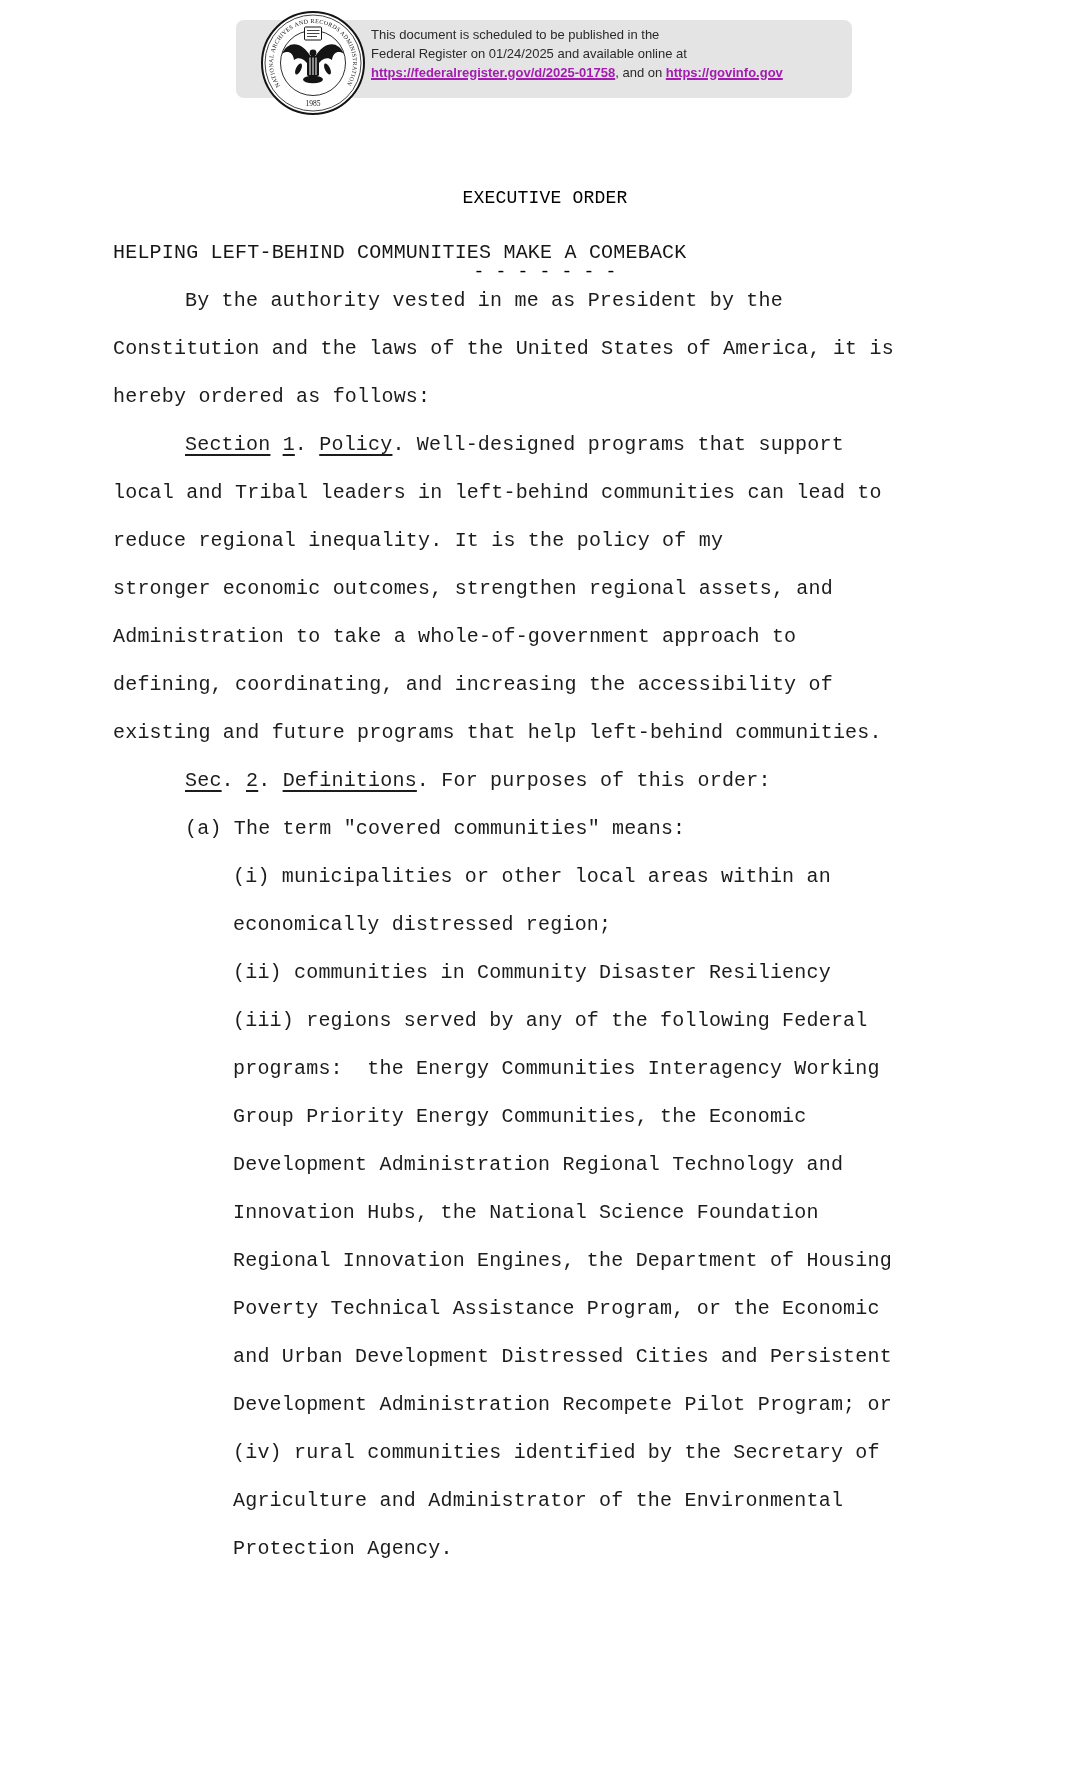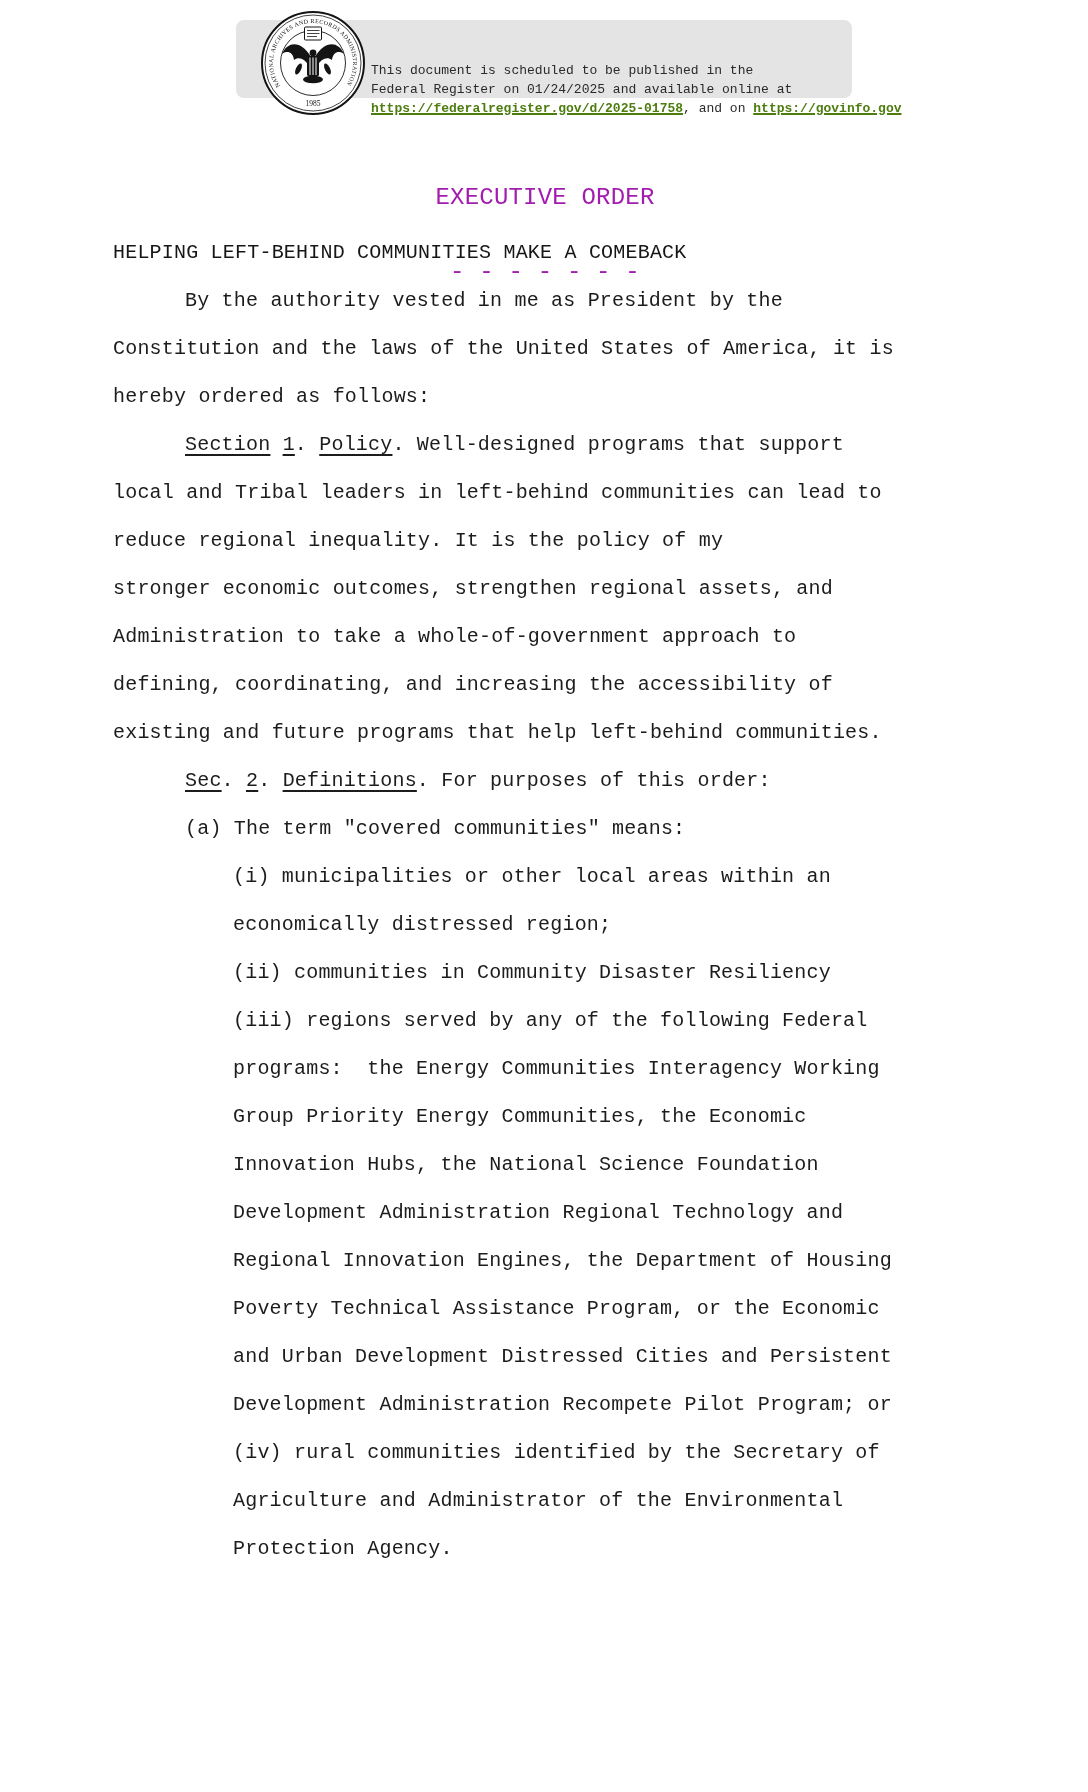--- a/index.html
+++ b/index.html
@@ -7,30 +7,30 @@
     position:relative;width:1088px;height:1792px;background:#fff;overflow:hidden;
     font-family:"Liberation Mono","DejaVu Sans Mono",monospace;color:#1c1c1c;
   }
   
   .banner{
     position:absolute;left:236px;top:20px;width:616px;height:78px;
     background:#e4e4e4;border-radius:8px;
   }
   .banner-text{
     position:absolute;left:135px;top:5px;
-    font-family:Liberation Mono, monospace;
-    font-size:13px;line-height:19px;color:#2a2a2a;white-space:nowrap;margin-top:36px;
+    font-family:Liberation Sans, sans-serif;
+    font-size:13px;line-height:19px;color:#2a2a2a;white-space:nowrap;
   }
-  .banner-text a{color:#4d7c0f;font-weight:bold;text-decoration:underline;text-decoration-thickness:1.5px;}
+  .banner-text a{color:#a21caf;font-weight:bold;text-decoration:underline;text-decoration-thickness:1.5px;}
   .seal{position:absolute;left:24px;top:-10px;width:106px;height:106px;}
   .seal svg{display:block;}
   
   .title-block{
     position:absolute;left:113px;top:137px;width:864px;text-align:center;
-    font-size:24px;line-height:24.5px;letter-spacing:0.2px;white-space:pre;color:#a21caf;
+    font-size:18px;line-height:24.5px;letter-spacing:0.2px;white-space:pre;color:#000000;
   }
   
   .doc-heading{
     position:absolute;left:113px;top:240px;width:781px;text-align:left;
     font-size:20px;line-height:25px;letter-spacing:0.2px;color:#161616;white-space:pre;
   }
   
   .doc-body{
     position:absolute;left:113px;top:277px;width:880px;
     font-size:20px;letter-spacing:0.2px;color:#1c1c1c;
@@ -106,22 +106,22 @@
       <div class="line ind0"><span>defining, coordinating, and increasing the accessibility of</span></div>
       <div class="line ind0"><span>existing and future programs that help left-behind communities.</span></div>
       <div class="line ind1"><span class="ul">Sec</span><span>. </span><span class="ul">2</span><span>. </span><span class="ul">Definitions</span><span>. For purposes of this order:</span></div>
       <div class="line ind1"><span>(a) The term "covered communities" means:</span></div>
       <div class="line ind2"><span>(i) municipalities or other local areas within an</span></div>
       <div class="line ind2"><span>economically distressed region;</span></div>
       <div class="line ind2"><span>(ii) communities in Community Disaster Resiliency</span></div>
       <div class="line ind2"><span>(iii) regions served by any of the following Federal</span></div>
       <div class="line ind2"><span>programs:  the Energy Communities Interagency Working</span></div>
       <div class="line ind2"><span>Group Priority Energy Communities, the Economic</span></div>
+      <div class="line ind2"><span>Development Administration Regional Technology and</span></div>
       <div class="line ind2"><span>Innovation Hubs, the National Science Foundation</span></div>
-      <div class="line ind2"><span>Development Administration Regional Technology and</span></div>
       <div class="line ind2"><span>Regional Innovation Engines, the Department of Housing</span></div>
       <div class="line ind2"><span>Poverty Technical Assistance Program, or the Economic</span></div>
       <div class="line ind2"><span>and Urban Development Distressed Cities and Persistent</span></div>
       <div class="line ind2"><span>Development Administration Recompete Pilot Program; or</span></div>
       <div class="line ind2"><span>(iv) rural communities identified by the Secretary of</span></div>
       <div class="line ind2"><span>Agriculture and Administrator of the Environmental</span></div>
       <div class="line ind2"><span>Protection Agency.</span></div>
     </div>
 
 </div>

